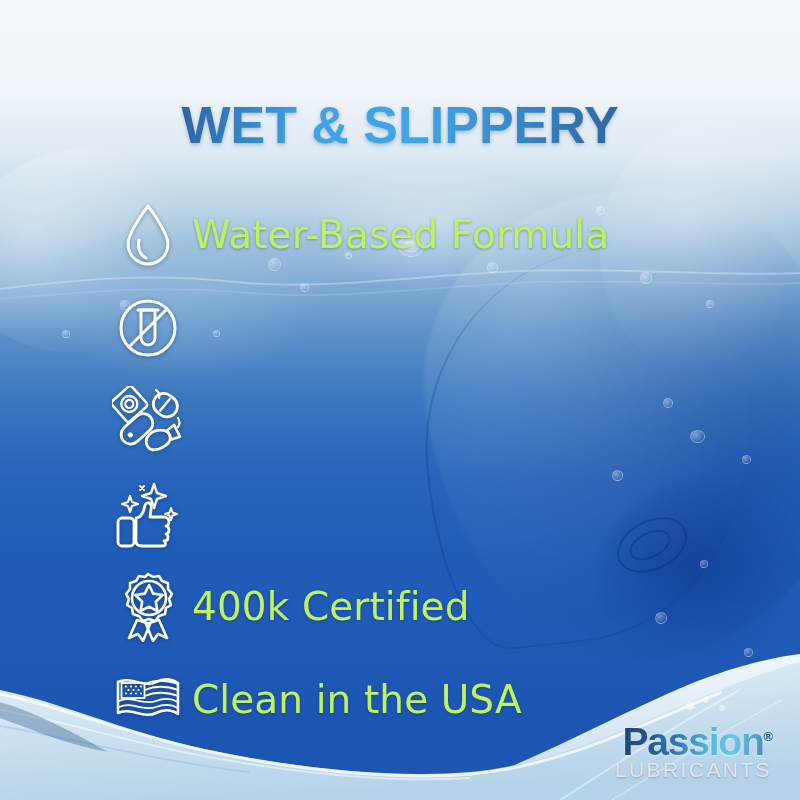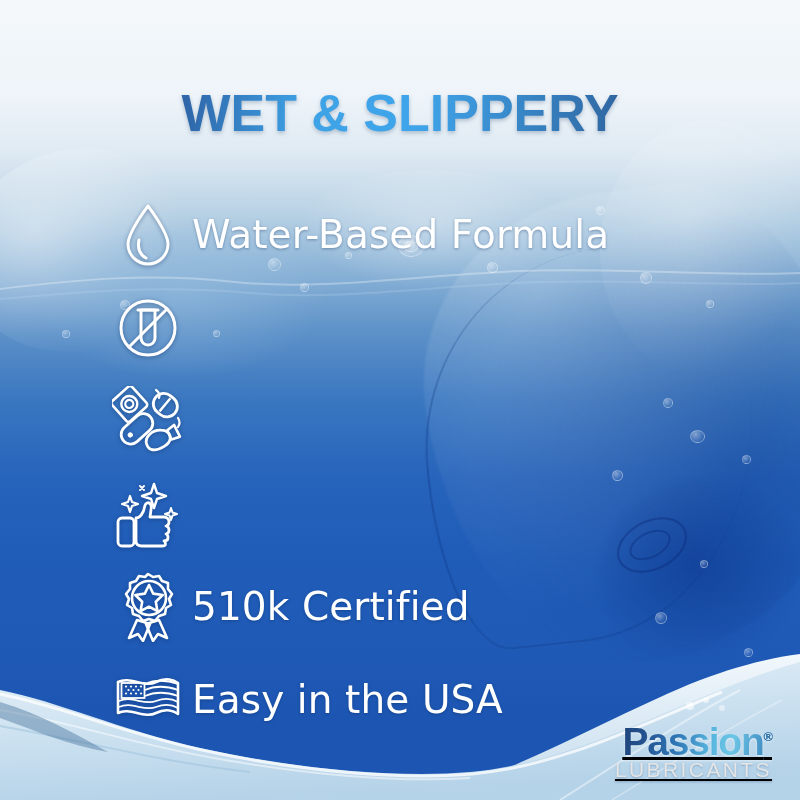--- a/index.html
+++ b/index.html
@@ -112,21 +112,21 @@
   .wave {
     position:absolute;
     left:0; bottom:0;
     width:800px; height:150px;
     overflow:hidden;
   }
 
   
   .headline {
     position:absolute;
-    top:6px; left:0; width:800px;
+    top:18px; left:0; width:800px;
     text-align:center;
     z-index:6;
   }
   .hl1, .hl2 {
     font-weight:bold;
     letter-spacing:-1px;
     line-height:1;
     background-clip:text;
     -webkit-background-clip:text;
     color:transparent;
@@ -164,34 +164,33 @@
     width:88px;
     flex:0 0 88px;
     display:flex;
     align-items:center;
     justify-content:center;
   }
   .feature-icon svg { display:block; filter:drop-shadow(0 1px 2px rgba(10,40,90,.45)); }
   .feature-label {
     font-size:39px;
     font-weight:400;
-    color:#ffffff;
+    color:#bef264;
     letter-spacing:.1px;
     white-space:nowrap;
     text-shadow:0 1px 3px rgba(10,40,90,.38);
     font-family:"DejaVu Sans", sans-serif;
   }
 
   
   .logo {
     position:absolute;
     right:28px; bottom:18px;
     text-align:right;
     z-index:7;
-    text-decoration:underline;
   }
   .logo-main {
     font-size:39px;
     font-weight:bold;
     letter-spacing:-1.2px;
     line-height:.95;
     background-image:linear-gradient(100deg,
       #1d3f73 0%, #23508d 18%, #2f77b6 40%,
       #56b4dd 60%, #6ec6e6 74%, #4e9fcf 88%, #3b7fb4 100%);
     background-clip:text;
@@ -382,21 +381,21 @@
 
           <path d="M32,2
                    L37,5 L43,4 L46,9 L52,11 L52,17 L56,22 L53,27 L55,33
                    L50,36 L49,42 L43,44 L39,49 L33,47 L27,49 L23,44
                    L17,42 L16,36 L11,33 L13,27 L10,22 L14,17 L14,11
                    L20,9 L23,4 L29,5 Z" fill="none" stroke="#fff" stroke-width="2.6" stroke-linejoin="round"></path>
           <circle cx="33" cy="26" r="17" fill="none" stroke="#fff" stroke-width="2.6"></circle>
           <path d="M33,13 L37.2,21.6 L46.7,23 L39.8,29.7 L41.5,39.2 L33,34.7 L24.5,39.2 L26.2,29.7 L19.3,23 L28.8,21.6 Z" fill="none" stroke="#fff" stroke-width="2.6" stroke-linejoin="round"></path>
         </svg>
       </div>
-      <div class="feature-label">510k Certified</div>
+      <div class="feature-label">400k Certified</div>
     </div>
 
     <div class="feature-row">
       <div class="feature-icon">
         <svg width="68" height="52" viewBox="0 0 68 52">
 
           <path d="M4,8 C16,2 30,14 42,8 C52,3 60,6 64,9
                    L64,40 C60,37 52,34 42,39 C30,45 16,33 4,39 Z" fill="none" stroke="#fff" stroke-width="2.6" stroke-linejoin="round"></path>
 
           <rect x="7.5" y="9" width="23" height="15" fill="none" stroke="#fff" stroke-width="1.8"></rect>
@@ -416,21 +415,21 @@
           </g>
 
           <path d="M31,10 C40,6 50,5 64,10" fill="none" stroke="#fff" stroke-width="1.8"></path>
           <path d="M31,16 C40,12 50,11 64,16" fill="none" stroke="#fff" stroke-width="1.8"></path>
           <path d="M31,22 C40,18 50,17 64,22" fill="none" stroke="#fff" stroke-width="1.8"></path>
 
           <path d="M5,27 C18,21 30,32 42,27 C52,23 59,25 64,28" fill="none" stroke="#fff" stroke-width="1.8"></path>
           <path d="M5,33 C18,27 30,38 42,33 C52,29 59,31 64,34" fill="none" stroke="#fff" stroke-width="1.8"></path>
         </svg>
       </div>
-      <div class="feature-label">Easy in the USA</div>
+      <div class="feature-label">Clean in the USA</div>
     </div>
 
   </div>
 
   <div class="logo">
     <div class="logo-main"><span>Passion</span><span class="logo-reg">®</span></div>
     <div class="logo-sub">LUBRICANTS</div>
   </div>
 
 </div>

